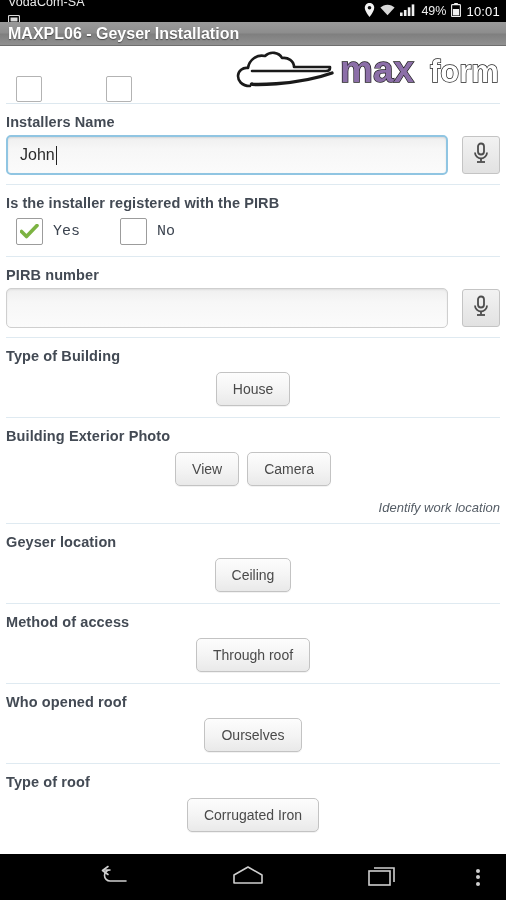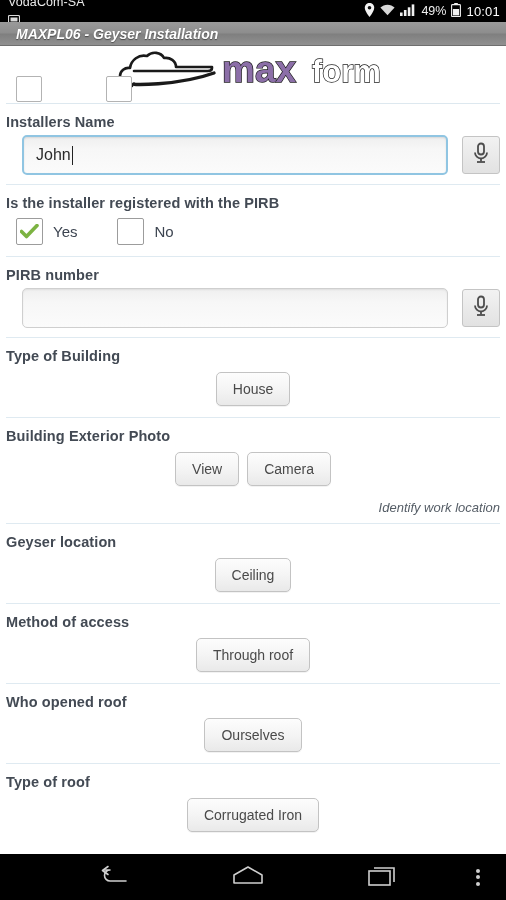--- a/index.html
+++ b/index.html
@@ -22,33 +22,32 @@
   .sb-right { margin-left: auto; display: flex; align-items: center; gap: 5px; }
   .sb-pct { font-size: 12.5px; color: #f0f0f0; }
   .sb-clock { font-size: 13px; color: #ffffff; letter-spacing: .2px; }
 
   
   .titlebar {
     flex: 0 0 24px; height: 24px;
     background: linear-gradient(to bottom, #9a9a9a 0%, #8d8d8d 48%, #7f7f7f 52%, #909090 100%);
     border-bottom: 1px solid #6f6f6f;
     display: flex; align-items: center;
-    padding-left: 16px;
-    color: #ffffff; font-size: 14px; font-weight: bold;
+    padding-left: 8px;
+    color: #ffffff; font-size: 16px; font-weight: bold;
     text-shadow: 0 1px 1px rgba(0,0,0,.45);
-    font-style: italic;
   }
 
   
   .content {
     flex: 1 1 auto; background: #fff; position: relative; overflow: hidden;
   }
 
   
-  .logo-wrap { height: 46px; display: flex; align-items: center; justify-content: center; padding-top: 0;}
+  .logo-wrap { height: 46px; display: flex; align-items: center; justify-content: flex-end; padding-top: 0;}
   .logo { display: flex; align-items: flex-end; height: 42px; }
   .logo svg { display: block; }
 
   
   .partial-row {
     height: 12px; position: relative; margin: 0 6px;
     border-bottom: 1px solid #dde8ef;
   }
   .partial-box {
     position: absolute; top: -16px; width: 26px; height: 26px;
@@ -63,21 +62,21 @@
   .label {
     font-size: 14.5px; font-weight: bold; color: #434a54;
     padding: 10px 0 5px 0; letter-spacing: .1px;
   }
   .hint {
     font-size: 13px; font-style: italic; color: #555d66;
     text-align: right; padding: 3px 0 8px 0;
   }
 
   
-  .inputrow { display: flex; align-items: center; gap: 14px; padding-bottom: 9px; margin-left: 16px; }
+  .inputrow { display: flex; align-items: center; gap: 14px; padding-bottom: 9px; }
   .tinput {
     flex: 1 1 auto; height: 40px; border-radius: 5px;
     background: linear-gradient(to bottom, #efefef 0%, #f7f7f7 35%, #fbfbfb 100%);
     display: flex; align-items: center; padding: 0 12px;
     font-size: 16px; color: #2b2b2b;
   }
   .tinput.focused { border: 2px solid #90c5e2; box-shadow: inset 0 1px 2px rgba(0,0,0,.10); }
   .tinput.blurred { border: 1px solid #cfcfcf; box-shadow: inset 0 1px 2px rgba(0,0,0,.07); }
   .caret { display: inline-block; width: 1px; height: 19px; background: #222; margin-left: 1px; }
   .micbtn {
@@ -86,21 +85,21 @@
     border: 1px solid #c4c4c4;
     display: flex; align-items: center; justify-content: center;
   }
 
   
   .checkrow { display: flex; align-items: center; padding: 2px 0 11px 10px; gap: 10px; }
   .cbox {
     width: 27px; height: 27px; border: 1px solid #9c9c9c; border-radius: 2px;
     background: #fff; display: flex; align-items: center; justify-content: center;
   }
-  .cblabel { font-size: 15px; color: #3c4450; margin-right: 30px; }
+  .cblabel { font-size: 15px; color: #3c4450; margin-right: 30px; font-family: Liberation Mono, monospace; }
 
   
   .btnrow { display: flex; justify-content: center; gap: 8px; padding: 3px 0 11px 0; }
   .obtn {
     min-width: 64px; height: 34px; padding: 0 16px; border-radius: 5px;
     border: 1px solid #c3c3c3;
     background: linear-gradient(to bottom, #fdfdfd 0%, #f4f4f4 52%, #e9e9e9 100%);
     color: #4a4a4a; font-size: 14px;
     display: flex; align-items: center; justify-content: center;
     box-shadow: 0 1px 0 rgba(0,0,0,.05);

